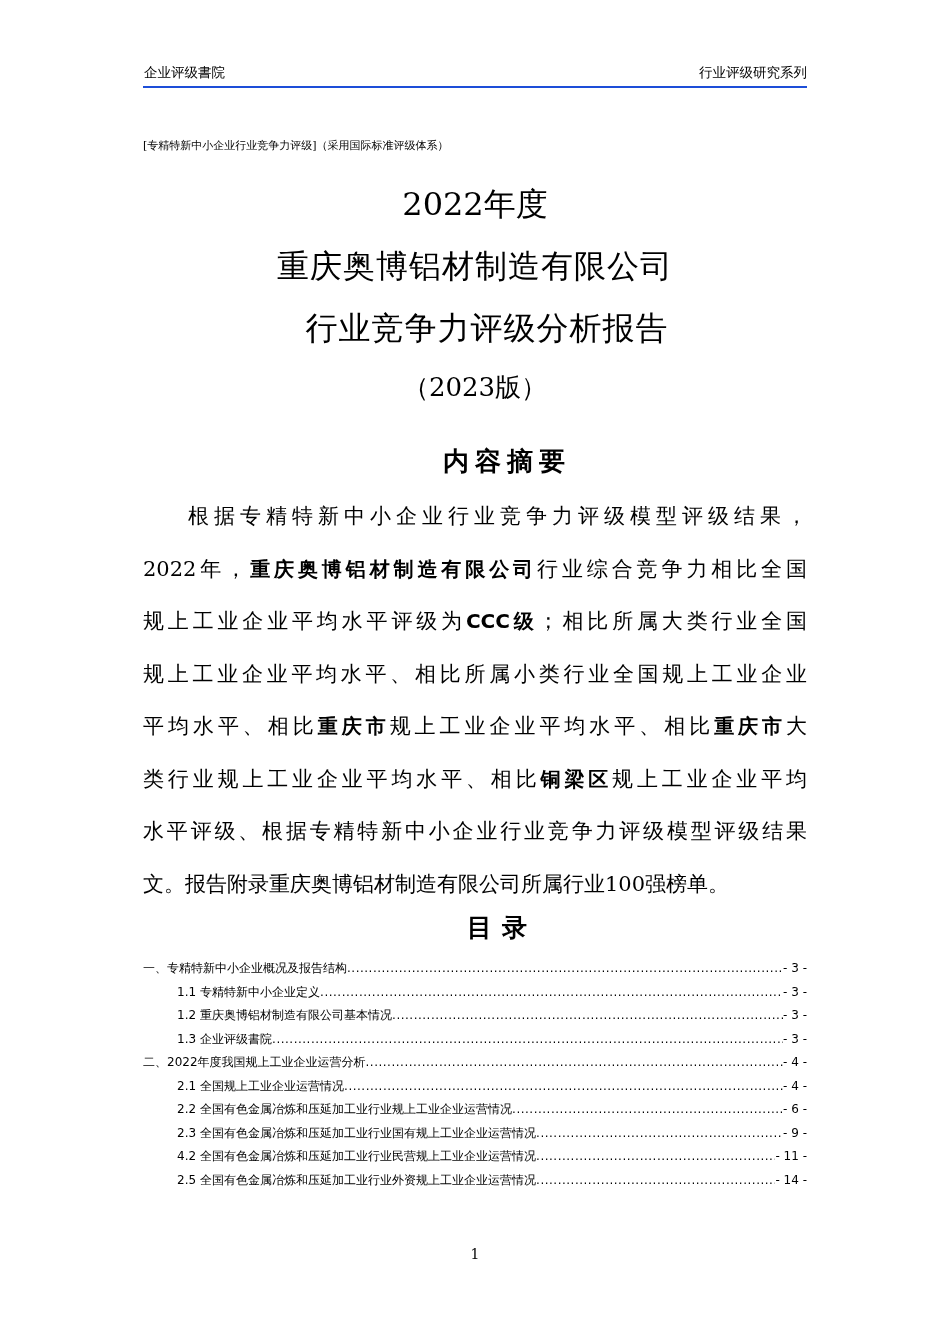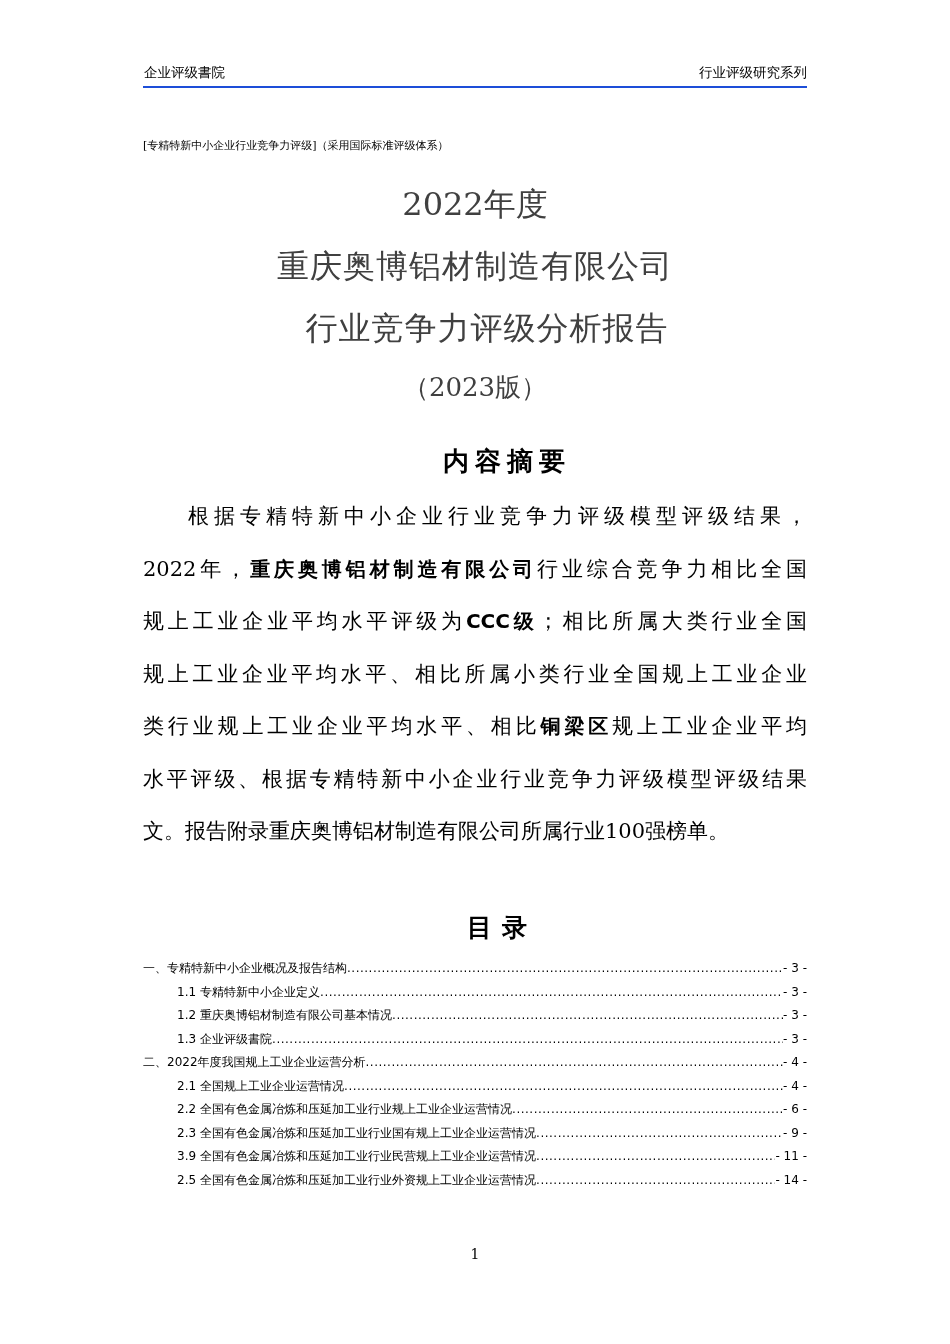--- a/index.html
+++ b/index.html
@@ -2,21 +2,21 @@
 <html><head>
 <meta charset="utf-8">
 <style>
   html, body { margin: 0; padding: 0; background: #ffffff; }
   body { width: 950px; height: 1344px; position: relative; overflow: hidden; color: #000; }
   .page { position: absolute; left: 0; top: 0; width: 950px; height: 1344px; }
   .header { position: absolute; left: 143px; top: 64px; width: 664px; height: 22px; border-bottom: 2px solid #1d4ed8; font-family: "DejaVu Sans", sans-serif; font-size: 13.5px; }
   .header .left { position: absolute; left: 1px; top: 0; }
   .header .right { position: absolute; right: 0; top: 0; }
   .subtitle { position: absolute; left: 143px; top: 138px; font-family: "DejaVu Serif", serif; font-size: 11px; white-space: nowrap; }
-  .title { position: absolute; left: 0; width: 950px; text-align: center; color: #404040; font-family: "DejaVu Serif", serif; white-space: nowrap; }
+  .title { position: absolute; left: 0; width: 950px; text-align: center; color: #000000; font-family: "DejaVu Serif", serif; white-space: nowrap; }
   .t1 { top: 183px; font-size: 32px; }
   .t2 { top: 245px; font-size: 32px; letter-spacing: 1px; }
   .t3 { top: 307px; font-size: 32px; letter-spacing: 1px; padding-left: 12px; }
   .t4 { top: 370px; font-size: 26px; }
   .abs-heading { position: absolute; left: 0; width: 950px; top: 444px; text-align: center; font-family: "DejaVu Sans", sans-serif; font-weight: bold; font-size: 26px; letter-spacing: 6px; padding-left: 32px; }
   .abstract { position: absolute; left: 143px; top: 490px; width: 664px; font-family: "DejaVu Serif", serif; font-size: 21px; line-height: 52.5px; }
   .abstract .line { display: block; white-space: nowrap; text-align: justify; text-align-last: justify; }
   .abstract .indent { padding-left: 45px; }
   .abstract .last { text-align-last: left; }
   .abstract b { font-family: "DejaVu Sans", sans-serif; font-weight: bold; font-size: 20px; }
@@ -48,20 +48,21 @@
   <div class="title t3">行业竞争力评级分析报告</div>
   <div class="title t4">（2023版）</div>
 
   <div class="abs-heading">内容摘要</div>
 
   <div class="abstract" id="abstract">
       <span class="line indent"><span>根据专精特新中小企业行业竞争力评级模型评级结果，</span></span>
       <span class="line"><span>2022年，</span><b>重庆奥博铝材制造有限公司</b><span>行业综合竞争力相比全国</span></span>
       <span class="line"><span>规上工业企业平均水平评级为</span><b>CCC级</b><span>；相比所属大类行业全国</span></span>
       <span class="line"><span>规上工业企业平均水平、相比所属小类行业全国规上工业企业</span></span>
+      <span class="line"><span>平均水平、相比</span><b>重庆市</b><span>规上工业企业平均水平、相比</span><b>重庆市</b><span>大</span></span>
       <span class="line"><span>类行业规上工业企业平均水平、相比</span><b>铜梁区</b><span>规上工业企业平均</span></span>
       <span class="line"><span>水平评级、根据专精特新中小企业行业竞争力评级模型评级结果</span></span>
       <span class="line last"><span>文。报告附录重庆奥博铝材制造有限公司所属行业100强榜单。</span></span>
     </div>
 
   <div class="toc-heading">目录</div>
 
   <div class="toc" id="toc">
       <div class="toc-row">
         <span class="label"><span class="num" style="margin-right: 0px;">一、</span><span>专精特新中小企业概况及报告结构</span></span>
@@ -97,21 +98,21 @@
         <span class="label"><span class="num">2.2</span><span>全国有色金属冶炼和压延加工业行业规上工业企业运营情况</span></span>
         <span class="dots"></span>
         <span class="page-num">- 6 -</span>
       </div>
       <div class="toc-row sub">
         <span class="label"><span class="num">2.3</span><span>全国有色金属冶炼和压延加工业行业国有规上工业企业运营情况</span></span>
         <span class="dots"></span>
         <span class="page-num">- 9 -</span>
       </div>
       <div class="toc-row sub">
-        <span class="label"><span class="num">3.9</span><span>全国有色金属冶炼和压延加工业行业民营规上工业企业运营情况</span></span>
+        <span class="label"><span class="num">4.2</span><span>全国有色金属冶炼和压延加工业行业民营规上工业企业运营情况</span></span>
         <span class="dots"></span>
         <span class="page-num">- 11 -</span>
       </div>
       <div class="toc-row sub">
         <span class="label"><span class="num">2.5</span><span>全国有色金属冶炼和压延加工业行业外资规上工业企业运营情况</span></span>
         <span class="dots"></span>
         <span class="page-num">- 14 -</span>
       </div>
     </div>
 

